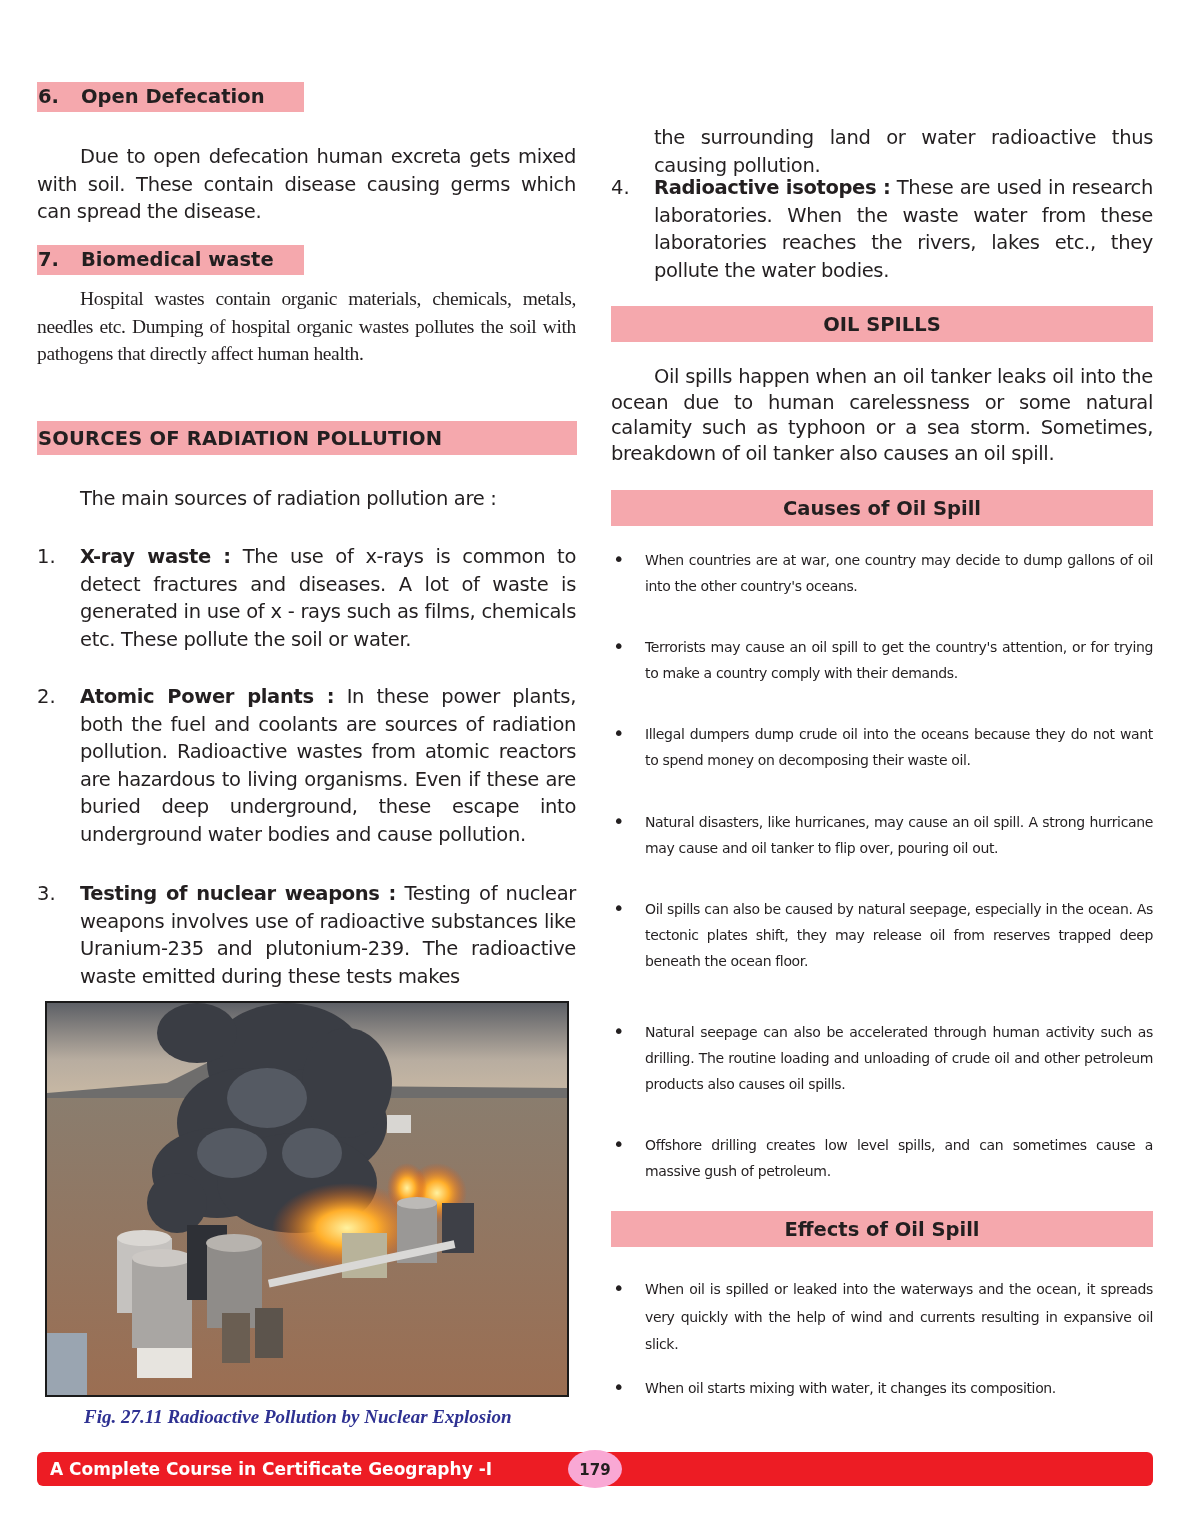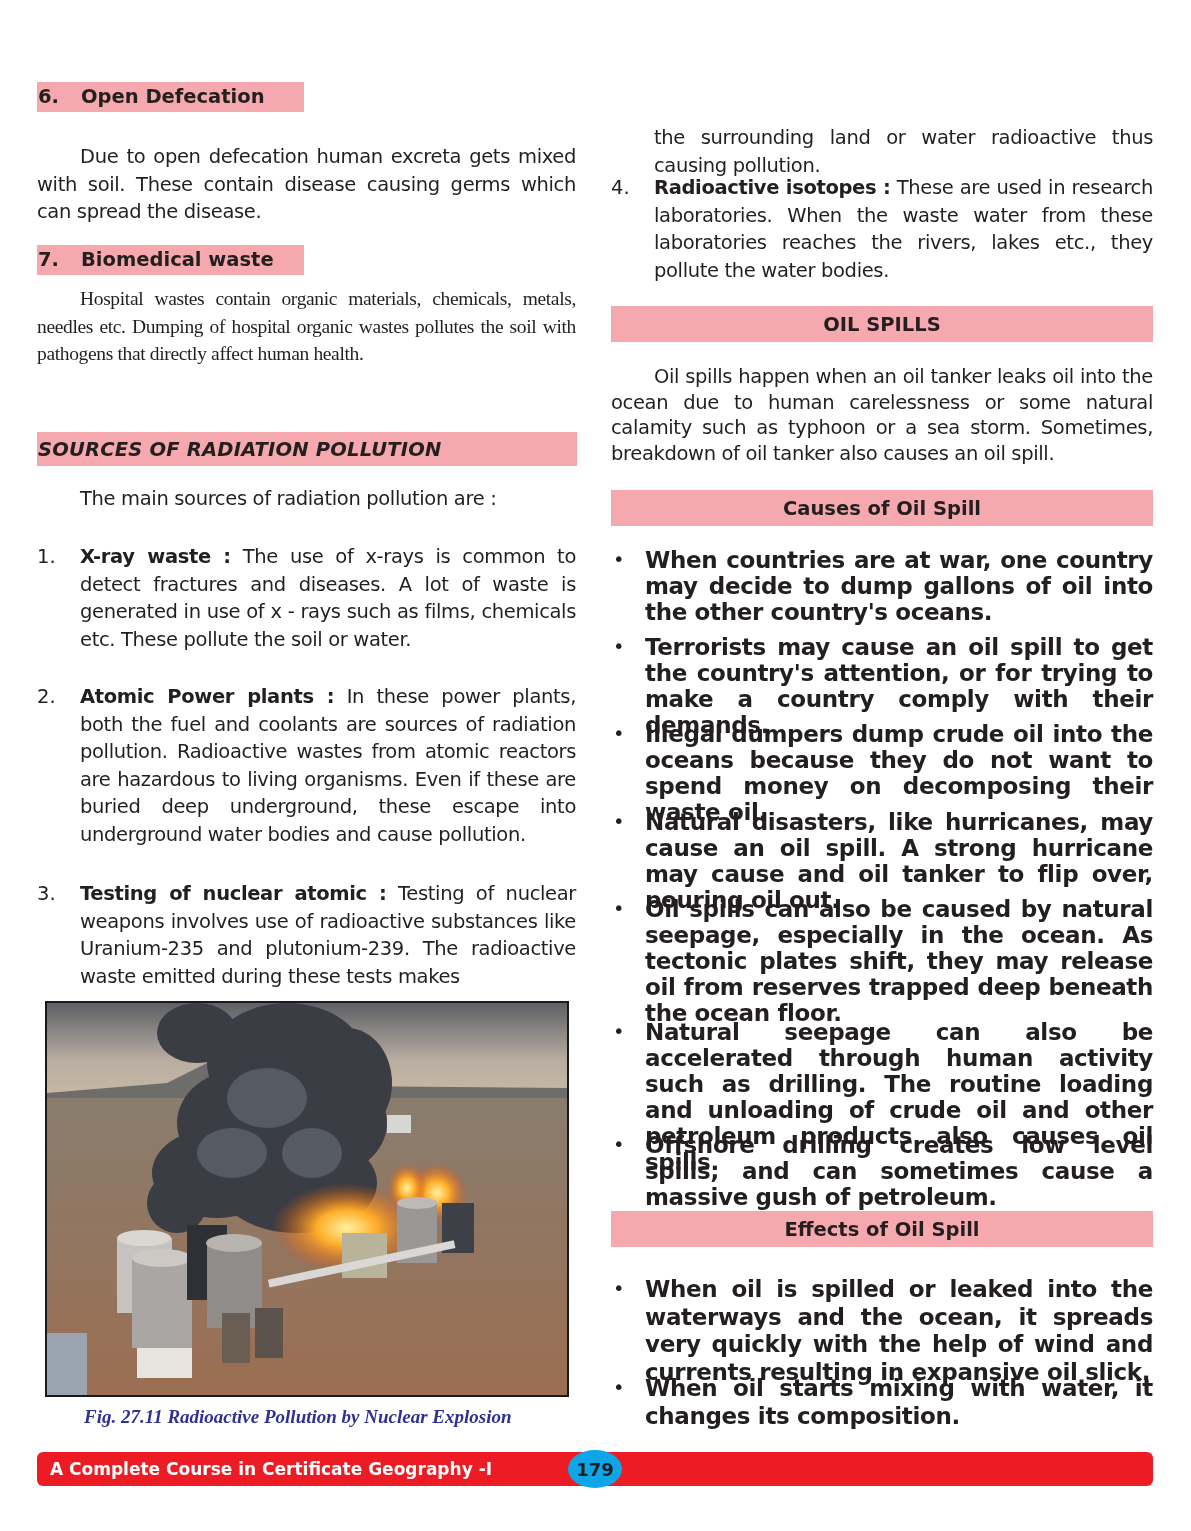--- a/index.html
+++ b/index.html
@@ -21,68 +21,68 @@
     .hbar .num { display: inline-block; width: 43px; }
     .hbar.center { text-align: center; height: 36px; line-height: 37px; }
     .hbar.wide { height: 34px; line-height: 36px; padding-left: 1px; letter-spacing: 0.2px; }
     .numitem { display: flex; }
     .numitem .n { width: 43px; flex: 0 0 43px; font-size: 19.5px; line-height: 27.5px; }
     .numitem .body { flex: 1; }
     .bullet { display: flex; }
     .bullet .dot {
       width: 32px; flex: 0 0 32px; font-size: 19.5px; line-height: 26px; padding-left: 2px;
     }
-    .bullet .body { flex: 1; font-size: 23px; line-height: 26px; text-align: justify; letter-spacing: -0.35px; font-weight: bold; }
+    .bullet .body { flex: 1; font-size: 14px; line-height: 26px; text-align: justify; letter-spacing: -0.35px; }
     b { font-weight: bold; }
     .photo {
       border: 2px solid #1a1a1a; box-sizing: border-box; overflow: hidden; background: #8c7f72;
     }
     .caption {
       font-family: "Liberation Serif", "DejaVu Serif", serif; font-style: italic; font-weight: bold;
       color: #2e3192; font-size: 19px;
     }
     .footer-bar {
       background: #ed1c24; border-radius: 6px; height: 34px;
     }
     .footer-title { color: #ffffff; font-weight: bold; font-size: 17px; line-height: 34px; }
     .page-num {
-      background: #0ea5e9; border-radius: 50%; width: 54px; height: 38px; text-align: center;
-      font-weight: bold; font-size: 18px; line-height: 40px; color: #231f20;
+      background: #f9a8d4; border-radius: 50%; width: 54px; height: 38px; text-align: center;
+      font-weight: bold; font-size: 15px; line-height: 40px; color: #231f20;
     }
   </style>
 </head>
 <body>
 
 <div class="abs hbar left" style="left:37px; top:82px; width:267px;">
   <span class="num">6.</span><span>Open Defecation</span>
 </div>
 <p class="abs para indent" style="left:37px; top:143px; width:539px;">Due to open defecation human excreta gets mixed with soil. These contain disease causing germs which can spread the disease.</p>
 
 <div class="abs hbar left" style="left:37px; top:245px; width:267px;">
   <span class="num">7.</span><span>Biomedical waste</span>
 </div>
 <p class="abs para indent" style="left:37px; top:285px; width:539px;font-family:Liberation Serif, serif;">Hospital wastes contain organic materials, chemicals, metals, needles etc. Dumping of hospital organic wastes pollutes the soil with pathogens that directly affect human health.</p>
 
-<div class="abs hbar wide" style="left:37px; top:432px; width:540px;font-style:italic;">SOURCES OF RADIATION POLLUTION</div>
+<div class="abs hbar wide" style="left:37px; top:421px; width:540px;">SOURCES OF RADIATION POLLUTION</div>
 
 <p class="abs para indent" style="left:37px; top:485px; width:539px;">The main sources of radiation pollution are :</p>
 
 <div class="abs numitem" style="left:37px; top:543px; width:539px;">
   <span class="n">1.</span>
   <p class="para body"><b>X-ray waste :</b><span> The use of x-rays is common to detect fractures and diseases. A lot of waste is generated in use of x - rays such as films, chemicals etc. These pollute the soil or water.</span></p>
 </div>
 
 <div class="abs numitem" style="left:37px; top:683px; width:539px;">
   <span class="n">2.</span>
   <p class="para body"><b>Atomic Power plants :</b><span> In these power plants, both the fuel and coolants are sources of radiation pollution. Radioactive wastes from atomic reactors are hazardous to living organisms. Even if these are buried deep underground, these escape into underground water bodies and cause pollution.</span></p>
 </div>
 
 <div class="abs numitem" style="left:37px; top:880px; width:539px;">
   <span class="n">3.</span>
-  <p class="para body"><b>Testing of nuclear atomic :</b><span> Testing of nuclear weapons involves use of radioactive substances like Uranium-235 and plutonium-239. The radioactive waste emitted during these tests makes</span></p>
+  <p class="para body"><b>Testing of nuclear weapons :</b><span> Testing of nuclear weapons involves use of radioactive substances like Uranium-235 and plutonium-239. The radioactive waste emitted during these tests makes</span></p>
 </div>
 
 <div class="abs photo" style="left:45px; top:1001px; width:524px; height:396px;">
   <svg width="520" height="392" viewBox="0 0 520 392">
     <defs>
       <linearGradient id="sky" x1="0" y1="0" x2="0" y2="1">
         <stop offset="0" stop-color="#5d6066"></stop>
         <stop offset="0.6" stop-color="#b8ada0"></stop>
         <stop offset="1" stop-color="#c9b9a4"></stop>
       </linearGradient>

